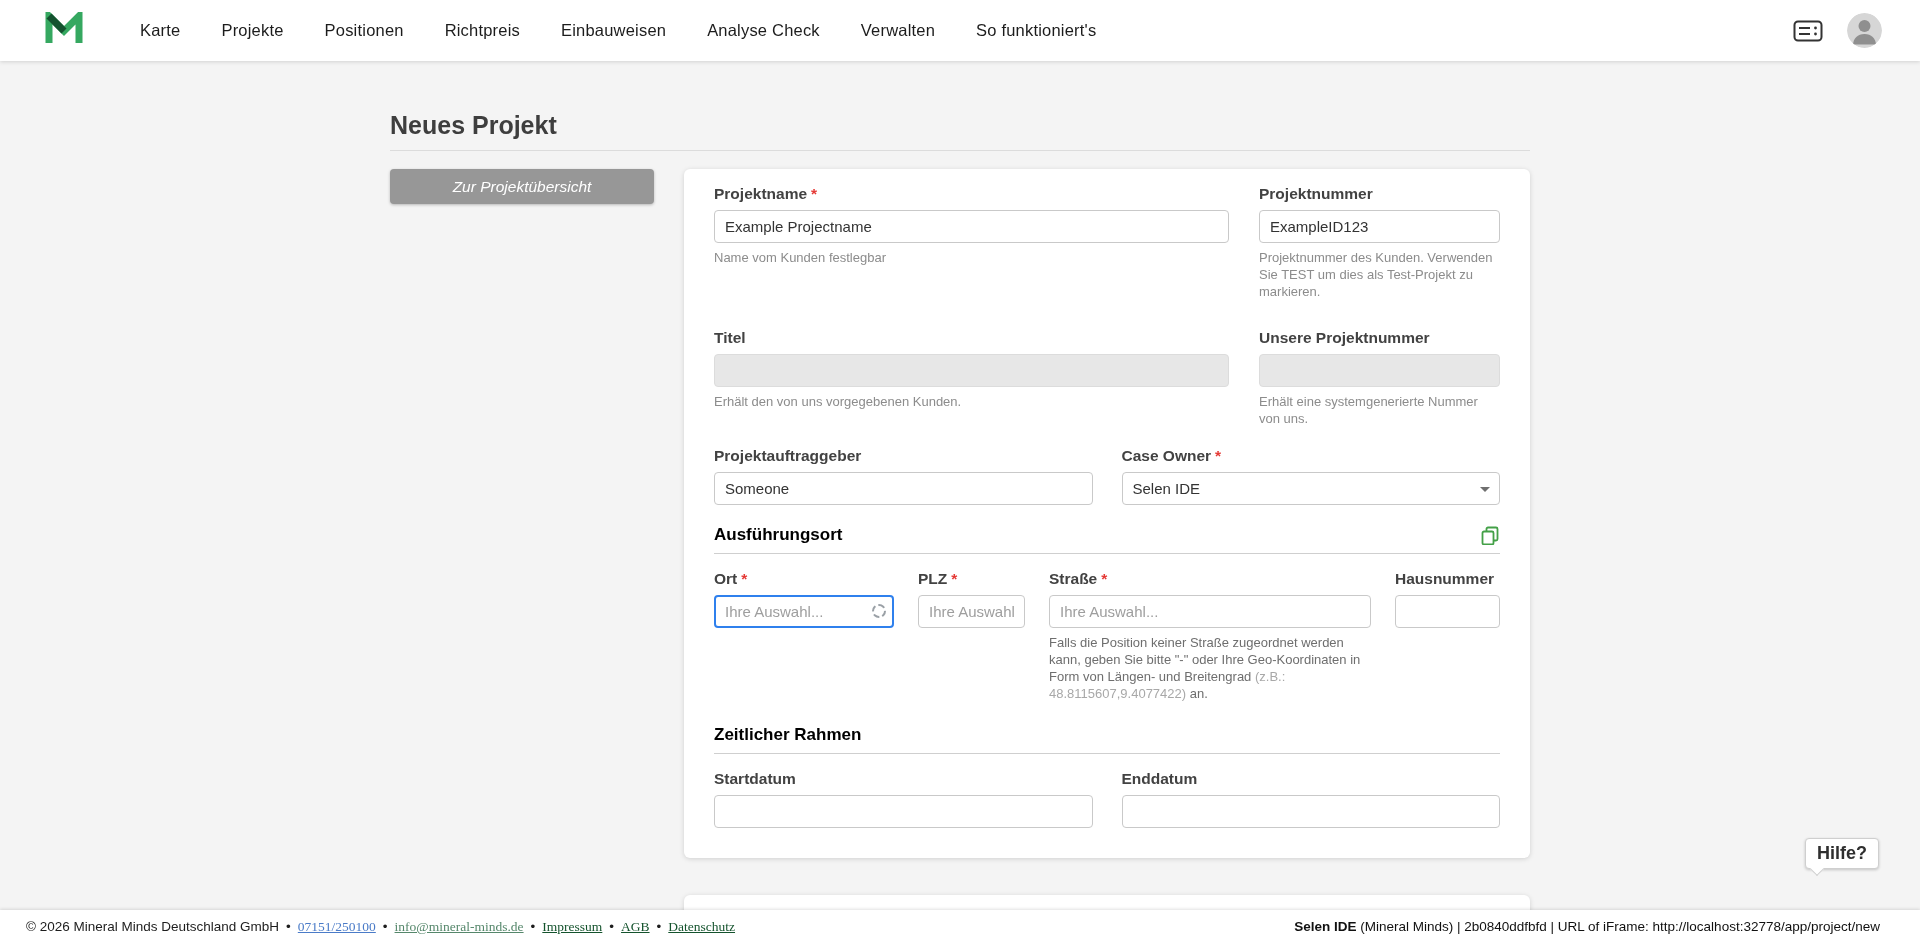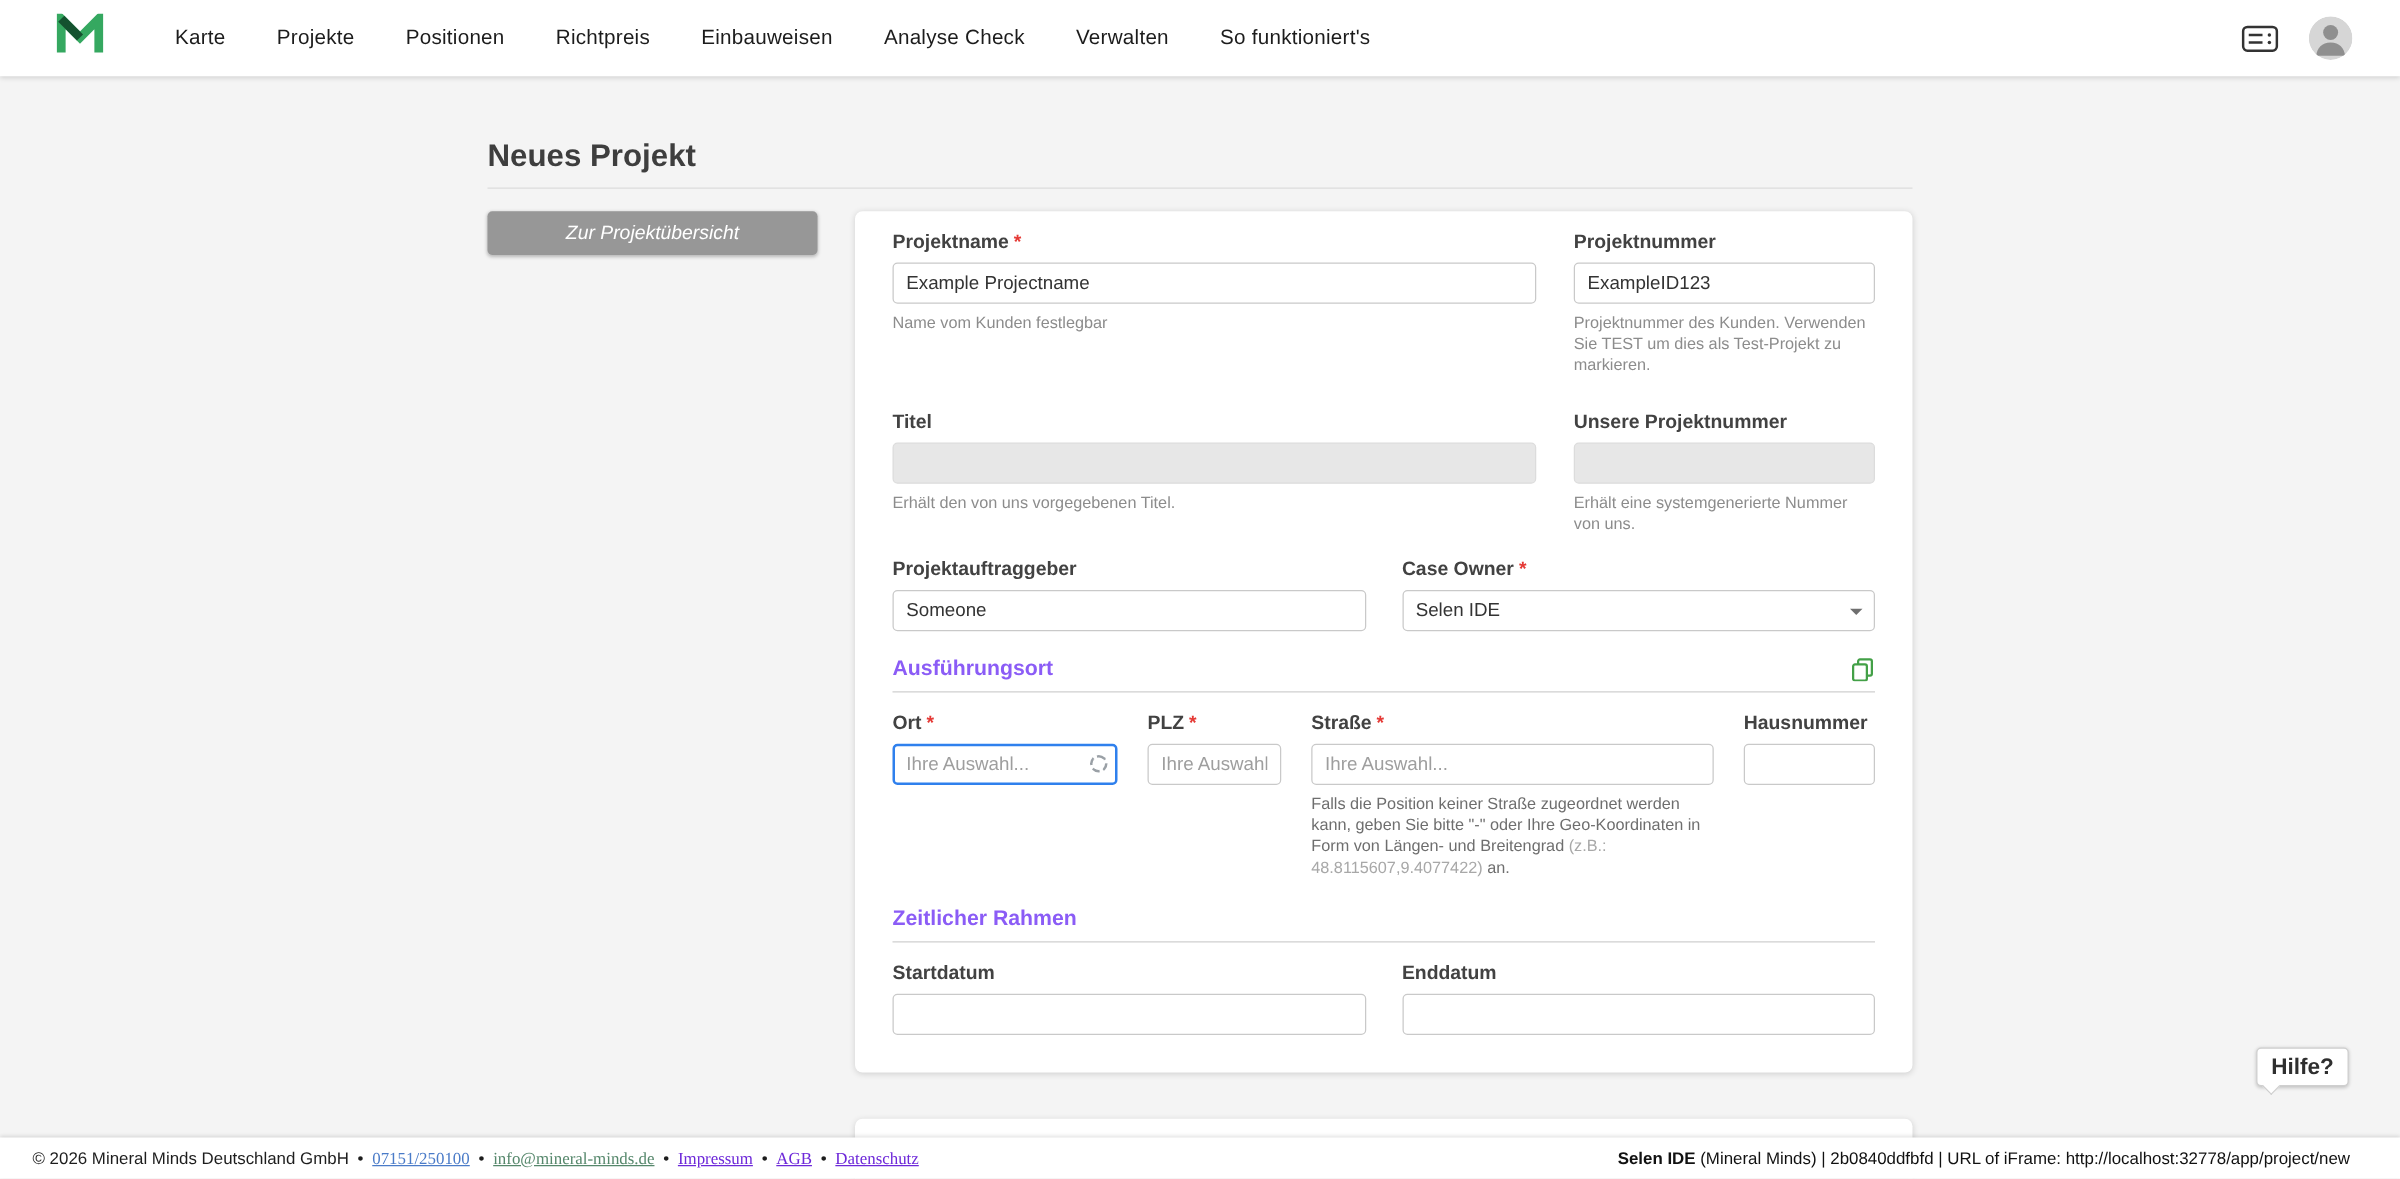--- a/index.html
+++ b/index.html
@@ -70,21 +70,21 @@
     color: #333; background: #fff; outline: none;
   }
   .input::placeholder { color: #9e9e9e; }
   .input:disabled { background: #e7e7e7; border-color: #dcdcdc; }
   .input.focused { border: 2px solid #2f80ed; padding: 0 28px 0 9px; }
   .helper { margin-top: 7px; font-size: 13px; line-height: 1.3; color: #8c8c8c; }
   .helper-dark { color: #6e6e6e; }
   .helper-light { color: #a8a8a8; }
 
   .section-head { display: flex; align-items: center; justify-content: space-between; }
-  .section-title { font-size: 17px; font-weight: 700; color: #8b5cf6; }
+  .section-title { font-size: 17px; font-weight: 700; color: #000000; }
   .rule { border: none; border-top: 1px solid #cfcfcf; margin: 8px 0 16px; }
 
   .select {
     position: relative; display: flex; align-items: center;
     height: 33px; border: 1px solid #c9c9c9; border-radius: 4px;
     padding: 0 26px 0 10px; font-size: 15px; color: #333;
     cursor: pointer; background: #fff;
   }
   .caret {
     position: absolute; right: 9px; top: 50%; margin-top: -2px;
@@ -126,21 +126,21 @@
     background: #fff; box-shadow: 0 -1px 3px rgba(0,0,0,.12);
     display: flex; align-items: center; justify-content: space-between;
     padding: 0 40px 0 26px; font-size: 13.5px; z-index: 5;
   }
   .footer-left { display: flex; align-items: center; gap: 7px; color: #1d1d1d; white-space: nowrap; }
   .footer-right { color: #111; white-space: nowrap; }
   .footer-right b { font-weight: 700; }
   .flink { text-decoration: underline; cursor: pointer; font-family: Liberation Serif, serif; }
   .flink-phone { color: #4a7bc8; }
   .flink-mail { color: #55876b; }
-  .flink-gray { color: #6d28d9; }
+  .flink-gray { color: #14532d; }
 </style>
 </head>
 <body>
 
 <div>
 
   <header class="navbar">
     <div class="logo">
       <span>
         <svg width="40" height="34" viewBox="0 0 40 34">
@@ -203,21 +203,21 @@
             <label><span>Projektnummer</span></label>
             <input class="input" type="text" value="ExampleID123" style="">
             <div class="helper">Projektnummer des Kunden. Verwenden Sie TEST um dies als Test-Projekt zu markieren.</div>
           </div>
         </div>
 
         <div class="form-row grid-a mb-2">
           <div class="field">
             <label><span>Titel</span></label>
             <input class="input" type="text" disabled="" value="" style="">
-            <div class="helper">Erhält den von uns vorgegebenen Titel.</div>
+            <div class="helper">Erhält den von uns vorgegebenen Kunden.</div>
           </div>
           <div class="field">
             <label><span>Unsere Projektnummer</span></label>
             <input class="input" type="text" disabled="" value="" style="">
             <div class="helper">Erhält eine systemgenerierte Nummer von uns.</div>
           </div>
         </div>
 
         <div class="form-row grid-b mb-3">
           <div class="field">

